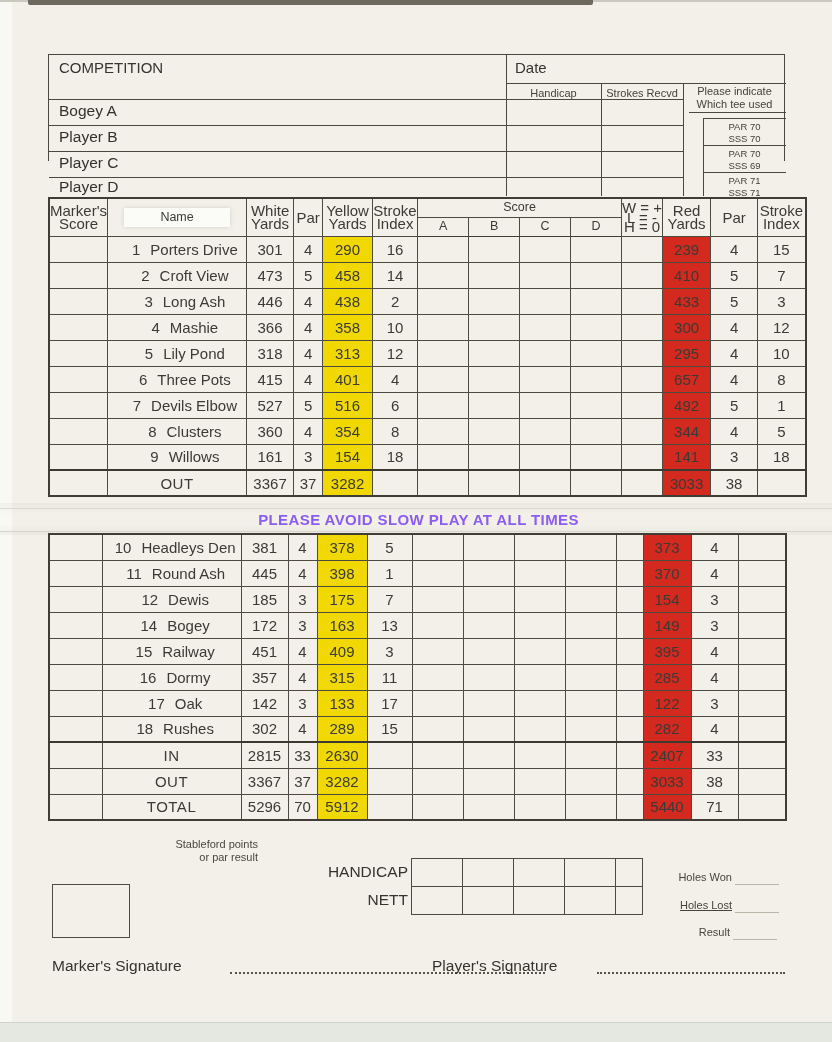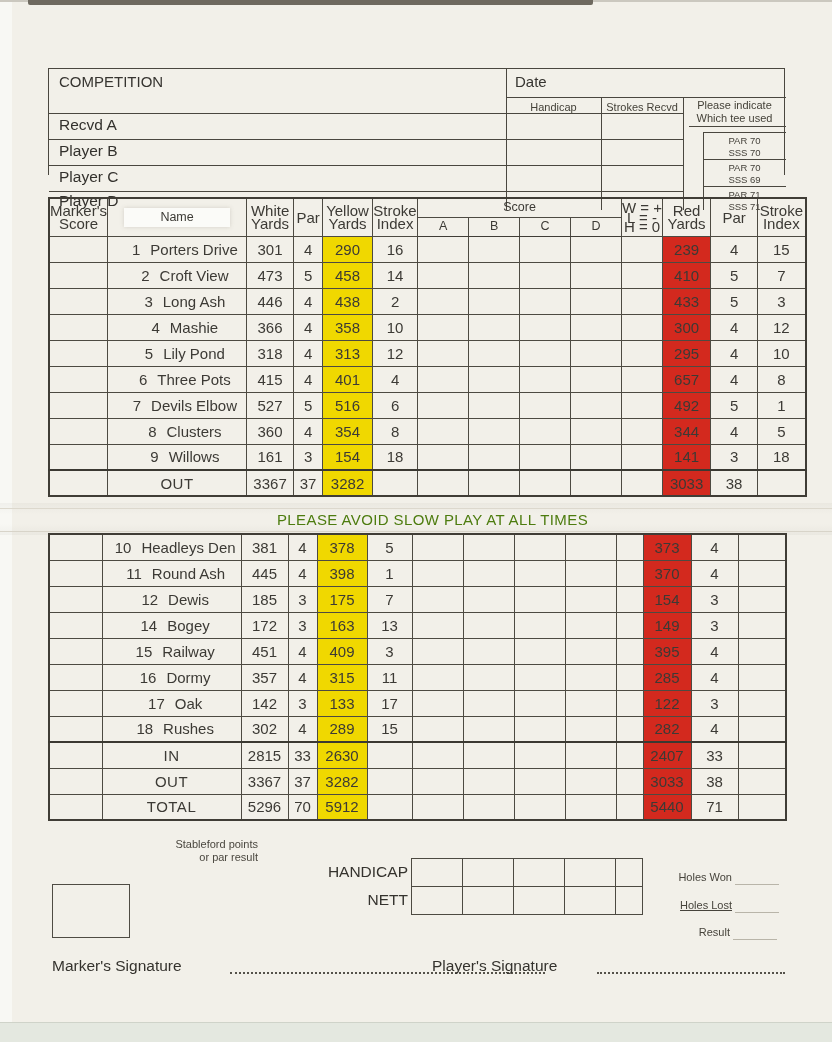--- a/index.html
+++ b/index.html
@@ -13,21 +13,21 @@
   
   .edge-left{left:0;top:0;width:12px;height:1042px;background:#f8f8f4;}
   .edge-topline{left:0;top:0;width:832px;height:2px;background:#cbc8bf;}
   .edge-topdark{left:28px;top:0;width:565px;height:5px;background:#6e695f;border-radius:0 0 2px 2px;}
   .edge-bottom{left:0;top:1022px;width:832px;height:20px;background:#e4e8e0;border-top:1px solid #cfd3c9;}
   .fold{left:0;top:503px;width:832px;height:32px;background:linear-gradient(rgba(90,85,70,.05),rgba(0,0,0,0) 35%,rgba(0,0,0,0) 65%,rgba(90,85,70,.05));}
   .fold-line1{left:0;top:508px;width:832px;height:1px;background:#dcd8cd;}
   .fold-line2{left:0;top:531px;width:832px;height:1px;background:#d8d4c9;}
 
   
-  .hdr{left:48px;top:68px;width:737px;height:107px;border:1.5px solid #4a473f;border-bottom:none;box-sizing:border-box;}
+  .hdr{left:48px;top:54px;width:737px;height:107px;border:1.5px solid #4a473f;border-bottom:none;box-sizing:border-box;}
   .hdr .vline,.hdr .hline{position:absolute;background:#4a473f;}
   .hdr .vline{width:1px;}
   .hdr .hline{height:1px;}
   .lbl-big{font-size:15px;color:#363430;}
   .lbl-sm{font-size:11px;color:#454239;}
   .tee-note{text-align:center;line-height:13px;}
   .player-label{position:absolute;left:10px;font-size:15.5px;color:#33312d;}
   .tee-box{position:absolute;left:654px;width:83px;text-align:center;font-size:9.5px;line-height:11.5px;color:#44413a;padding-top:2px;box-sizing:border-box;}
 
   
@@ -58,22 +58,22 @@
   table.hn-grid{position:absolute;left:363px;top:0;border-collapse:collapse;table-layout:fixed;}
   table.hn-grid td{border:1px solid #4d4a42;height:27px;padding:0;}
 
   
   .stbl-box{left:52px;top:884px;width:76px;height:52px;border:1.5px solid #4f4c44;}
   .stbl-note{left:130px;top:838px;width:128px;text-align:right;font-size:11px;line-height:13px;color:#4a473f;}
   .r-label{position:absolute;width:92px;text-align:right;font-size:11px;color:#47443c;}
   .r-line{position:absolute;height:1px;background:#b9b5a9;}
   .sig-label{position:absolute;font-size:15.5px;color:#34322d;}
   .sig-dots{position:absolute;height:1px;border-bottom:2px dotted #55524a;}
-  .notice{left:64px;top:511px;width:737px;text-align:center;font-size:15px;font-weight:400;
-    letter-spacing:.4px;color:#4d7c0f;}
+  .notice{left:50px;top:511px;width:737px;text-align:center;font-size:15px;font-weight:700;
+    letter-spacing:.4px;color:#8b5cf6;}
 </style>
 </head>
 <body>
 
 <div class="abs edge-left"></div>
 <div class="abs edge-topline"></div>
 <div class="abs edge-topdark"></div>
 <div class="abs edge-bottom"></div>
 <div class="abs fold"></div>
 <div class="abs fold-line1"></div>
@@ -94,21 +94,21 @@
     <div>Please indicate</div>
     <div>Which tee used</div>
   </div>
   <div class="hline" style="left:640px;top:57px;width:97px;"></div>
 
   <div class="hline" style="left:0;top:44px;width:634px;"></div>
   <div class="hline" style="left:0;top:70px;width:634px;"></div>
   <div class="hline" style="left:0;top:96px;width:634px;"></div>
   <div class="hline" style="left:0;top:122px;width:634px;"></div>
 
-  <div class="player-label" style="top:47px;">Recvd A</div>
+  <div class="player-label" style="top:47px;">Bogey A</div>
   <div class="player-label" style="top:73px;">Player B</div>
   <div class="player-label" style="top:99px;">Player C</div>
   <div class="player-label" style="top:123px;">Player D</div>
 
   <div class="vline" style="left:654px;top:63px;height:78px;"></div>
   <div class="hline" style="left:654px;top:63px;width:83px;"></div>
   <div class="hline" style="left:654px;top:90px;width:83px;"></div>
   <div class="hline" style="left:654px;top:117px;width:83px;"></div>
   <div class="tee-box" style="top:64px;height:26px;">
     <div>PAR 70</div>

